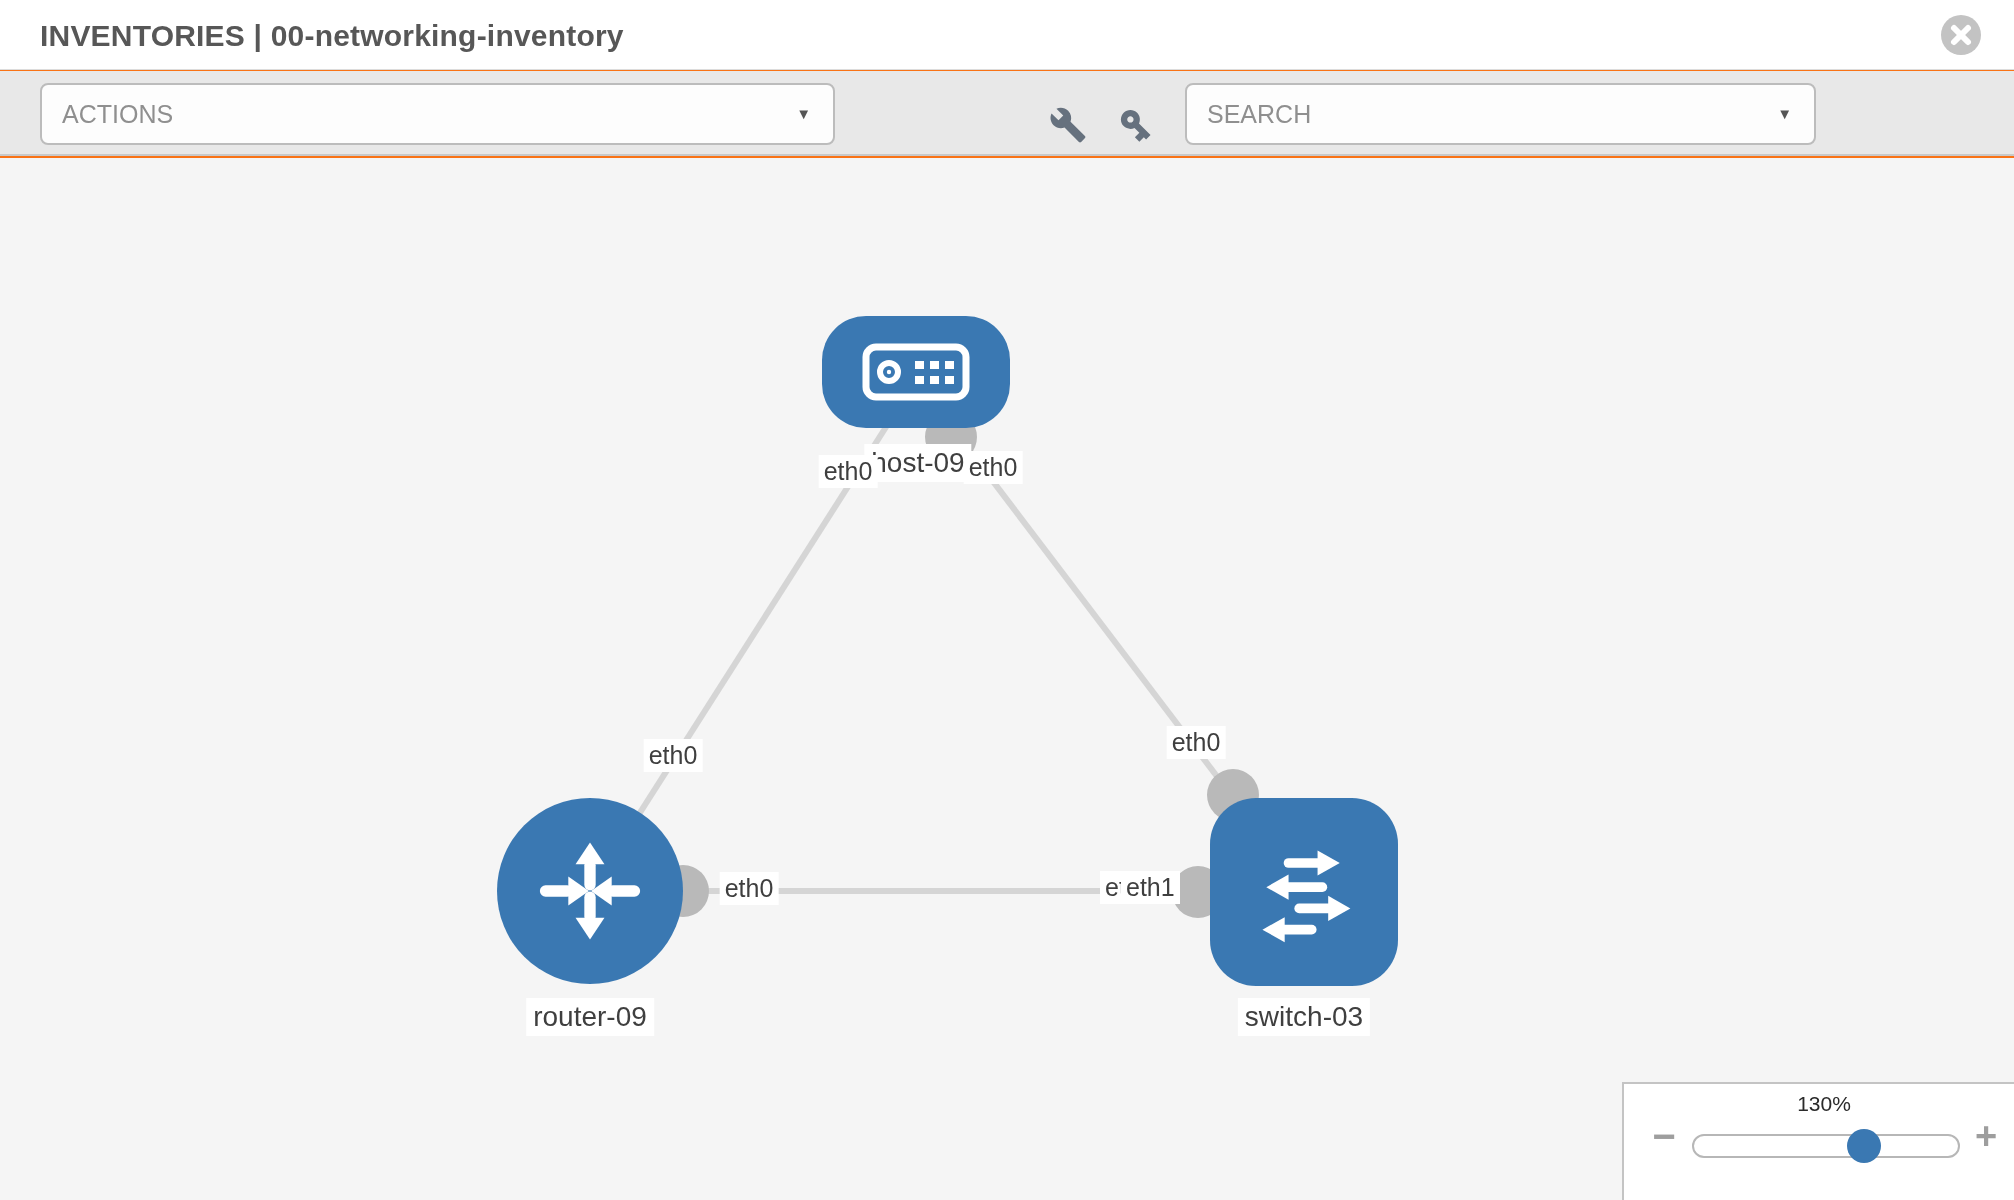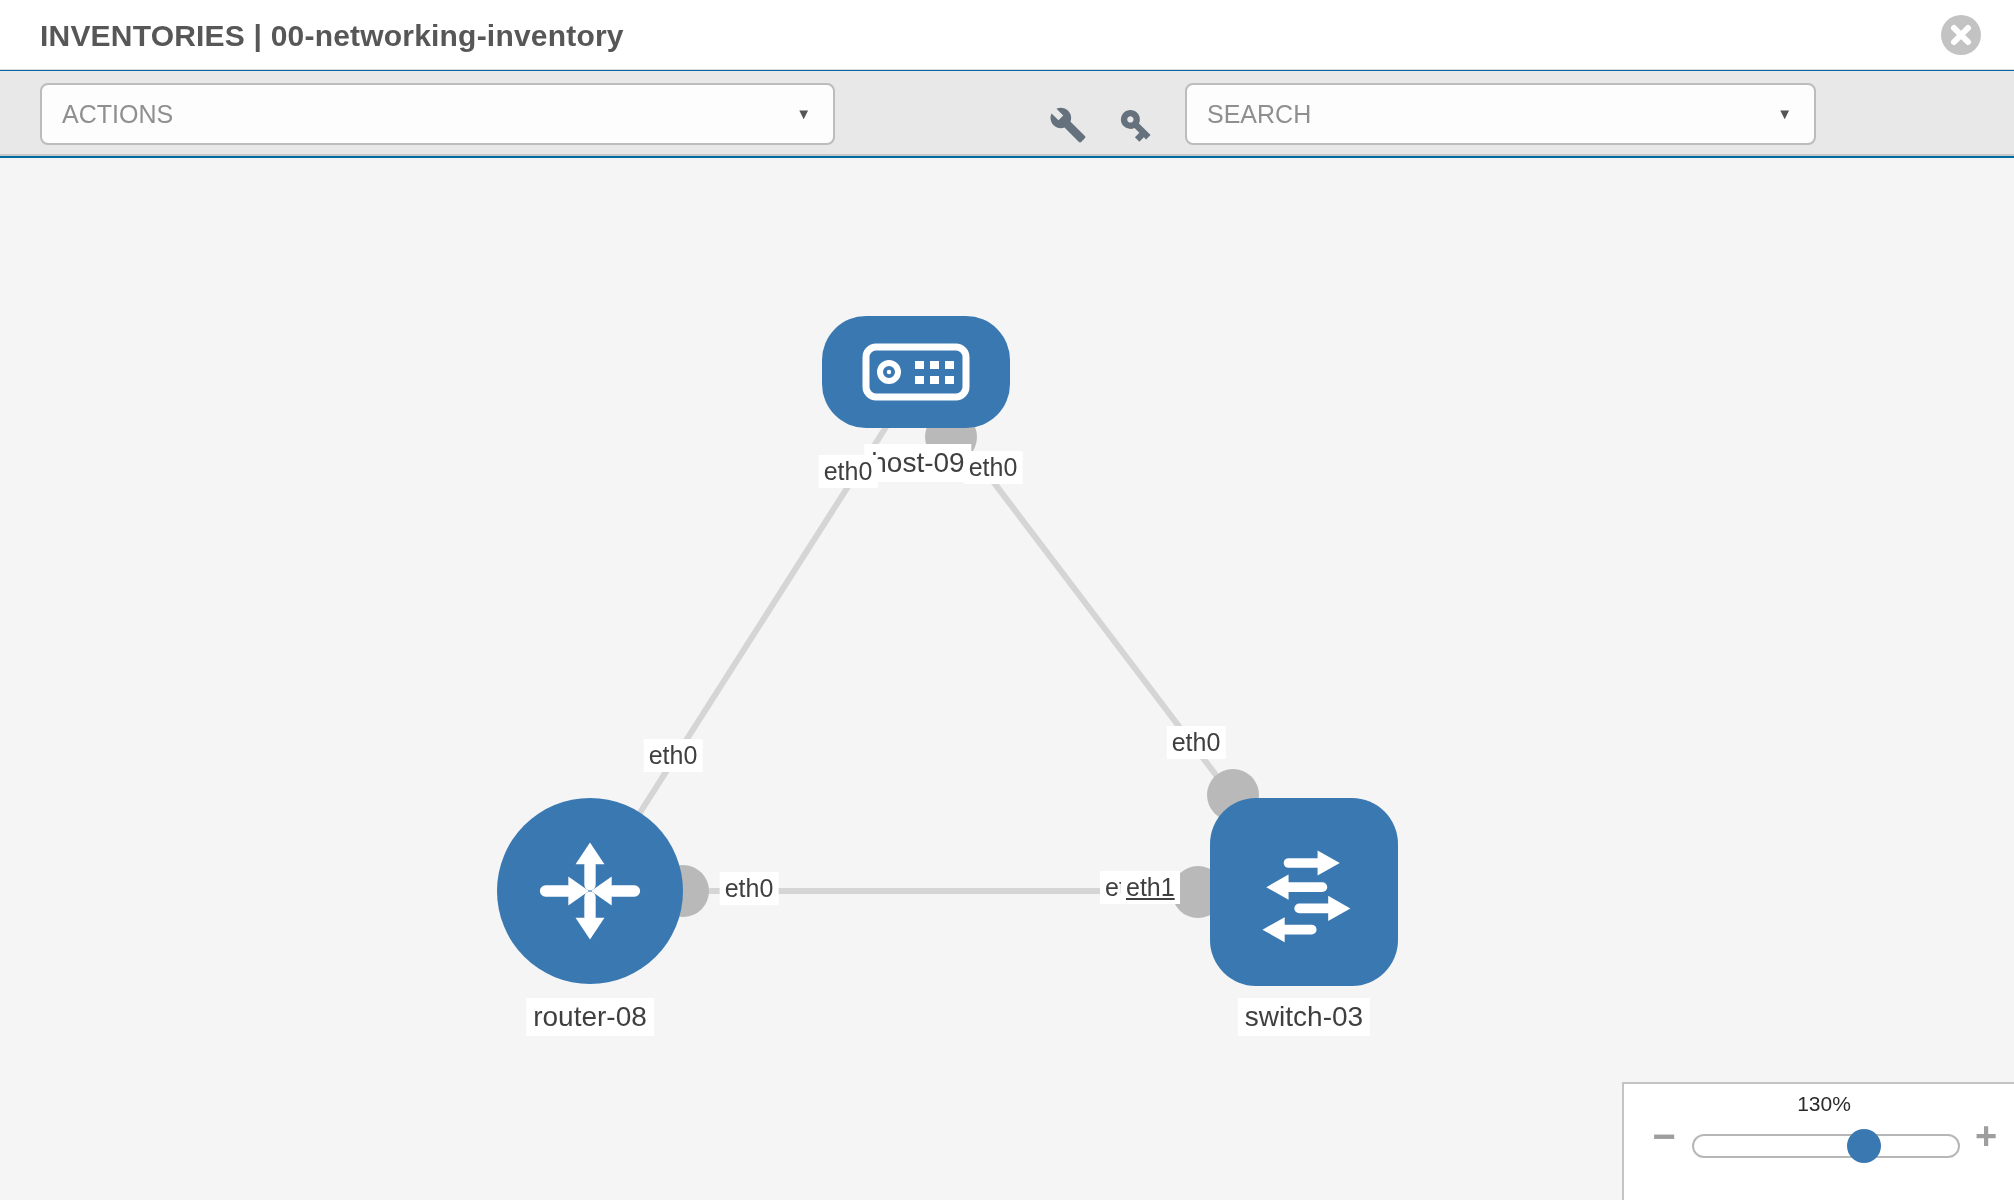--- a/index.html
+++ b/index.html
@@ -1,18 +1,18 @@
 <!DOCTYPE html>
 <html><head>
 <meta charset="utf-8">
 <style>
   * { margin:0; padding:0; box-sizing:border-box; }
   html,body { width:2014px; height:1200px; }
   body { font-family:"Liberation Sans", sans-serif; background:#fff; overflow:hidden; }
-  #page { position:relative; width:2014px; height:1200px; overflow:hidden; background:#0369a1; }
+  #page { position:relative; width:2014px; height:1200px; overflow:hidden; background:#f97316; }
 
   
   .header { position:absolute; left:0; top:0; width:2014px; height:70px; background:#ffffff; border-bottom:1px solid #dcdcdc; z-index:10; }
   .page-title { position:absolute; left:40px; top:0; height:70px; line-height:72px; font-size:30px; font-weight:bold; color:#575757; letter-spacing:0.2px; }
   .close-btn { position:absolute; left:1941px; top:15px; width:40px; height:40px; border-radius:50%; background:#c3c3c3; cursor:pointer; }
 
   
   .toolbar { position:absolute; left:0; top:71px; width:2014px; height:85px; background:#e8e8e8; border-bottom:2px solid #c9c9c9; z-index:9;text-decoration:underline; }
   .select-box { position:absolute; top:12px; height:62px; background:#fdfdfd; border:2px solid #bcbcbc; border-radius:8px; cursor:pointer; }
   .select-box .select-label { position:absolute; left:20px; top:0; height:58px; line-height:58px; font-size:25px; color:#8f8f8f; }
@@ -140,30 +140,30 @@
         <polygon points="21,55 44,42 44,68" stroke="none"></polygon>
         <line x1="55" y1="77" x2="87" y2="77"></line>
         <polygon points="108,77 85,64 85,90" stroke="none"></polygon>
         <line x1="68" y1="99" x2="38" y2="99"></line>
         <polygon points="17,99 40,86 40,112" stroke="none"></polygon>
       </g>
     </svg>
   </div>
 
   <span class="nlabel node-label" style="left:918px; top:444px;">host-09</span>
-  <span class="nlabel node-label" style="left:590px; top:998px;">router-08</span>
+  <span class="nlabel node-label" style="left:590px; top:998px;">router-09</span>
   <span class="nlabel node-label" style="left:1304px; top:998px;">switch-03</span>
 
   <span class="nlabel iface-label" style="left:848px; top:455px;">eth0</span>
   <span class="nlabel iface-label" style="left:993px; top:451px;">eth0</span>
   <span class="nlabel iface-label" style="left:673px; top:739px;">eth0</span>
   <span class="nlabel iface-label" style="left:749px; top:872px;">eth0</span>
   <span class="nlabel iface-label" style="left:1196px; top:726px;">eth0</span>
   <span class="nlabel iface-label noctr" style="left:1100px; top:871px;">eth0</span>
-  <span class="nlabel iface-label noctr" style="left:1121px; top:871px;text-decoration:underline;">eth1</span>
+  <span class="nlabel iface-label noctr" style="left:1121px; top:871px;">eth1</span>
 
   <div class="zoom-panel">
     <div class="zoom-value">130%</div>
     <button class="zoom-minus">−</button>
     <div class="slider-track">
       <div class="slider-thumb"></div>
     </div>
     <button class="zoom-plus">+</button>
   </div>
 

